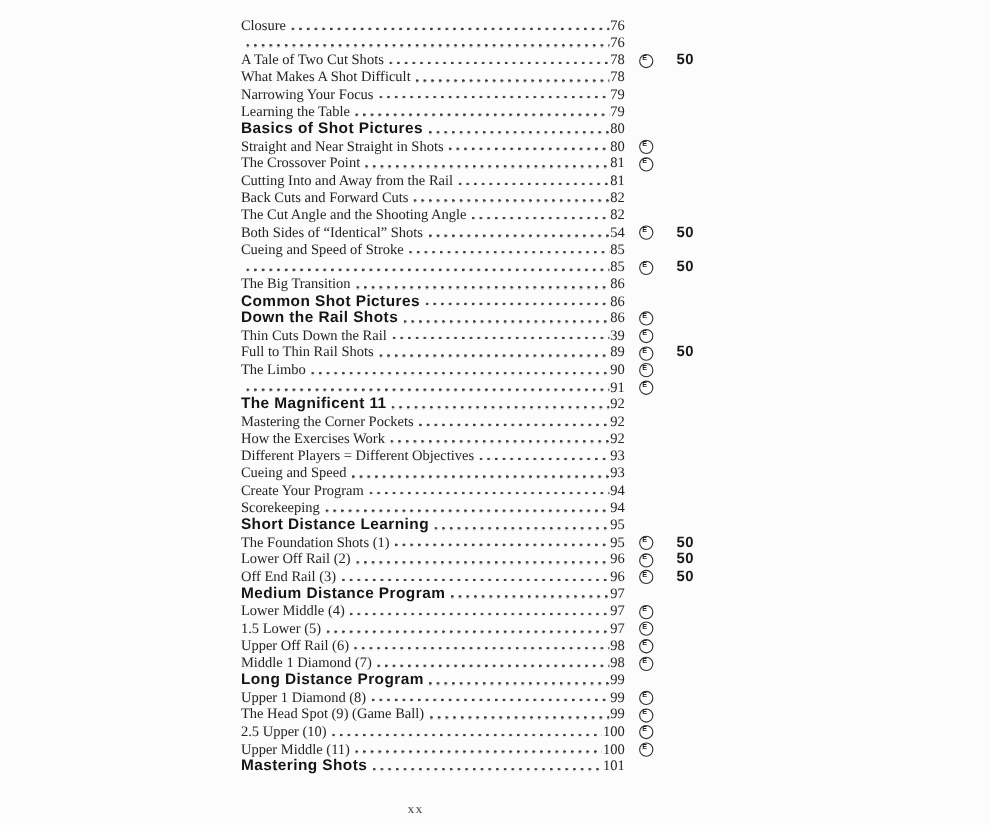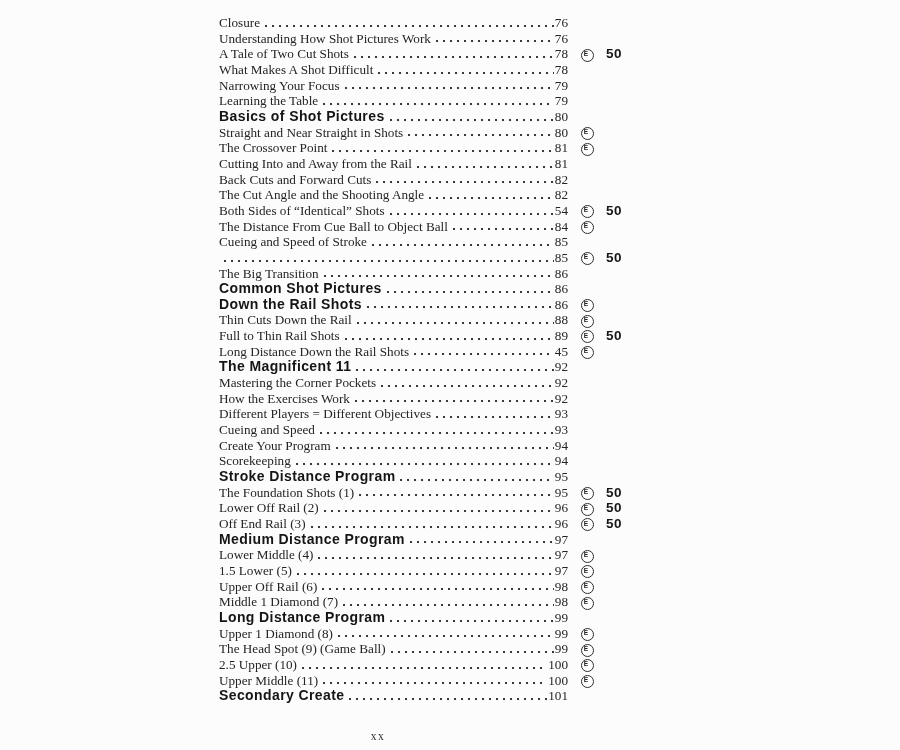--- a/index.html
+++ b/index.html
@@ -76,21 +76,21 @@
   .eletter{
     font-family:"Liberation Sans", sans-serif;
     font-weight:bold;
     font-size:6.5px;
     line-height:6.5px;
     color:#222;
     transform:translate(-1px,-1.5px);
   }
   .scorecell{
     flex:0 0 34px;
-    text-align:left;
+    text-align:center;
     font-family:"Liberation Sans", sans-serif;
     font-weight:bold;
     font-size:13.5px;
     letter-spacing:.5px;
     color:#161616;
   }
   .footer{
     position:absolute;
     top:730px;left:0;
     width:756px;
@@ -112,21 +112,20 @@
       <span class="eicon" style="visibility: hidden;">
         <span class="eletter"></span>
       </span>
     </span>
     <span class="scorecell">
       <span class="score"></span>
     </span>
   </div>
 
   <div class="row">
-    <span class="title">Understanding How Shot Pictures Work</span>
     <span class="leader"></span>
     <span class="pagenum">76</span>
     <span class="iconcell">
       <span class="eicon" style="visibility: hidden;">
         <span class="eletter"></span>
       </span>
     </span>
     <span class="scorecell">
       <span class="score"></span>
     </span>
@@ -279,33 +278,20 @@
     <span class="iconcell">
       <span class="eicon">
         <span class="eletter">E</span>
       </span>
     </span>
     <span class="scorecell">
       <span class="score">50</span>
     </span>
   </div>
 
-  <div class="row">
-    <span class="title">The Distance From Cue Ball to Object Ball</span>
-    <span class="leader"></span>
-    <span class="pagenum">84</span>
-    <span class="iconcell">
-      <span class="eicon">
-        <span class="eletter">E</span>
-      </span>
-    </span>
-    <span class="scorecell">
-      <span class="score"></span>
-    </span>
-  </div>
 
   <div class="row">
     <span class="title">Cueing and Speed of Stroke</span>
     <span class="leader"></span>
     <span class="pagenum">85</span>
     <span class="iconcell">
       <span class="eicon" style="visibility: hidden;">
         <span class="eletter"></span>
       </span>
     </span>
@@ -365,21 +351,21 @@
       </span>
     </span>
     <span class="scorecell">
       <span class="score"></span>
     </span>
   </div>
 
   <div class="row">
     <span class="title">Thin Cuts Down the Rail</span>
     <span class="leader"></span>
-    <span class="pagenum">88</span>
+    <span class="pagenum">39</span>
     <span class="iconcell">
       <span class="eicon">
         <span class="eletter">E</span>
       </span>
     </span>
     <span class="scorecell">
       <span class="score"></span>
     </span>
   </div>
 
@@ -390,25 +376,37 @@
     <span class="iconcell">
       <span class="eicon">
         <span class="eletter">E</span>
       </span>
     </span>
     <span class="scorecell">
       <span class="score">50</span>
     </span>
   </div>
 
-
-  <div class="row">
-    <span class="title">Long Distance Down the Rail Shots</span>
-    <span class="leader"></span>
-    <span class="pagenum">45</span>
+  <div class="row">
+    <span class="title">The Limbo</span>
+    <span class="leader"></span>
+    <span class="pagenum">90</span>
+    <span class="iconcell">
+      <span class="eicon">
+        <span class="eletter">E</span>
+      </span>
+    </span>
+    <span class="scorecell">
+      <span class="score"></span>
+    </span>
+  </div>
+
+  <div class="row">
+    <span class="leader"></span>
+    <span class="pagenum">91</span>
     <span class="iconcell">
       <span class="eicon">
         <span class="eletter">E</span>
       </span>
     </span>
     <span class="scorecell">
       <span class="score"></span>
     </span>
   </div>
 
@@ -504,21 +502,21 @@
       <span class="eicon" style="visibility: hidden;">
         <span class="eletter"></span>
       </span>
     </span>
     <span class="scorecell">
       <span class="score"></span>
     </span>
   </div>
 
   <div class="row heading">
-    <span class="title">Stroke Distance Program</span>
+    <span class="title">Short Distance Learning</span>
     <span class="leader"></span>
     <span class="pagenum">95</span>
     <span class="iconcell">
       <span class="eicon" style="visibility: hidden;">
         <span class="eletter"></span>
       </span>
     </span>
     <span class="scorecell">
       <span class="score"></span>
     </span>
@@ -700,21 +698,21 @@
       <span class="eicon">
         <span class="eletter">E</span>
       </span>
     </span>
     <span class="scorecell">
       <span class="score"></span>
     </span>
   </div>
 
   <div class="row heading">
-    <span class="title">Secondary Create</span>
+    <span class="title">Mastering Shots</span>
     <span class="leader"></span>
     <span class="pagenum">101</span>
     <span class="iconcell">
       <span class="eicon" style="visibility: hidden;">
         <span class="eletter"></span>
       </span>
     </span>
     <span class="scorecell">
       <span class="score"></span>
     </span>

